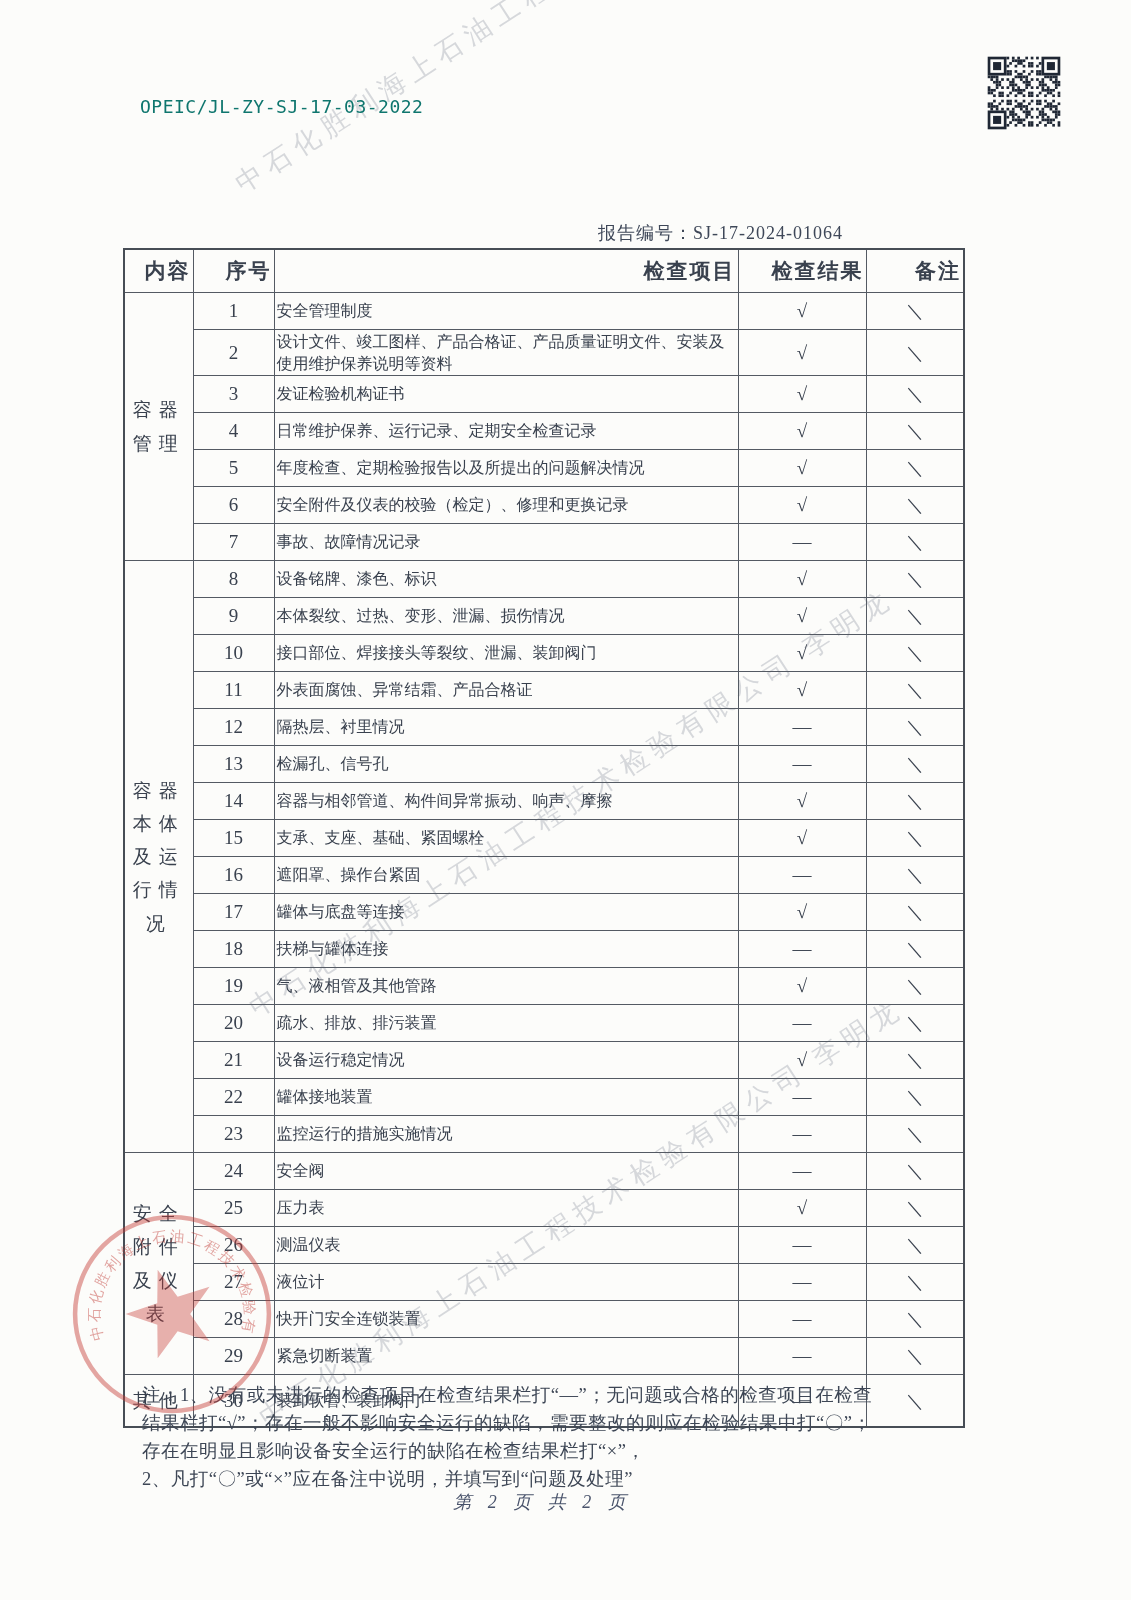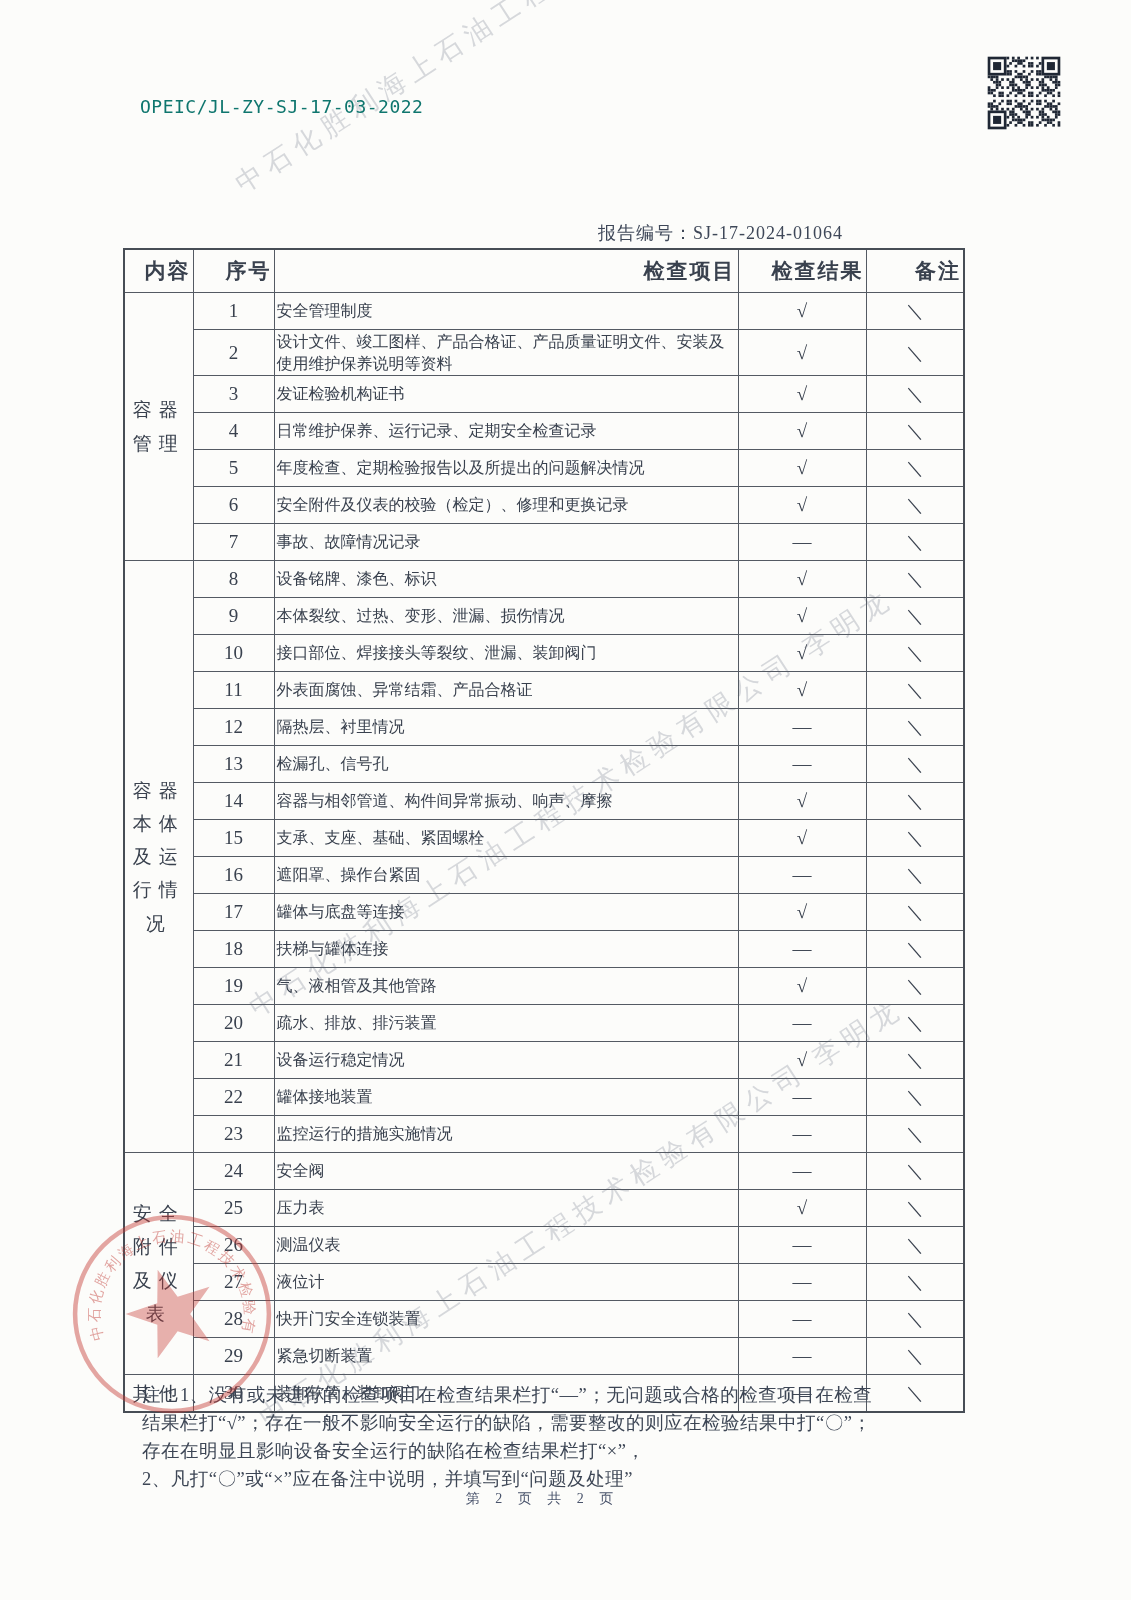--- a/index.html
+++ b/index.html
@@ -52,35 +52,35 @@
   table.insp th,table.insp td{
     border:1px solid #545a63;color:#39414e;
     padding:1px 2px;vertical-align:middle;background:transparent;
   }
   table.insp{border:2px solid #474d55;}
   table.insp th{
     height:40px;font-size:21px;font-weight:600;letter-spacing:2px;text-align:right;
   }
   td.c-group{text-align:center;font-size:19px;}
   td.c-group .vlabel{
-    width:52px;margin:0 auto;word-break:break-all;
+    width:52px;margin:8px auto;word-break:break-all;
     letter-spacing:7px;line-height:1.75;text-align:center;
   }
   td.c-no{text-align:center;font-size:19px;height:34px;}
   td.c-item{font-size:16px;padding-left:13px;line-height:1.35;}
   td.c-res{text-align:center;font-size:19px;}
   td.c-rem{text-align:center;font-size:18px;color:#434b58;}
   
   .notes{
     position:absolute;left:142px;top:1381px;width:835px;z-index:2;
     font-size:18.5px;color:#3d4655;line-height:1.52;letter-spacing:0.5px;
   }
   .footer{
     position:absolute;left:0;top:1490px;width:1085px;text-align:center;z-index:2;
-    font-size:14px;color:#49536b;letter-spacing:6px;
+    font-size:18px;color:#49536b;letter-spacing:6px;font-style:italic;
   }
   
   .seal{position:absolute;left:66px;top:1208px;width:212px;height:212px;z-index:3;pointer-events:none;}
 </style>
 </head>
 <body>
 
 <div class="page">
 
   <div class="watermark wm1">中石化胜利海上石油工程技术检验有限公司 李明龙</div>

